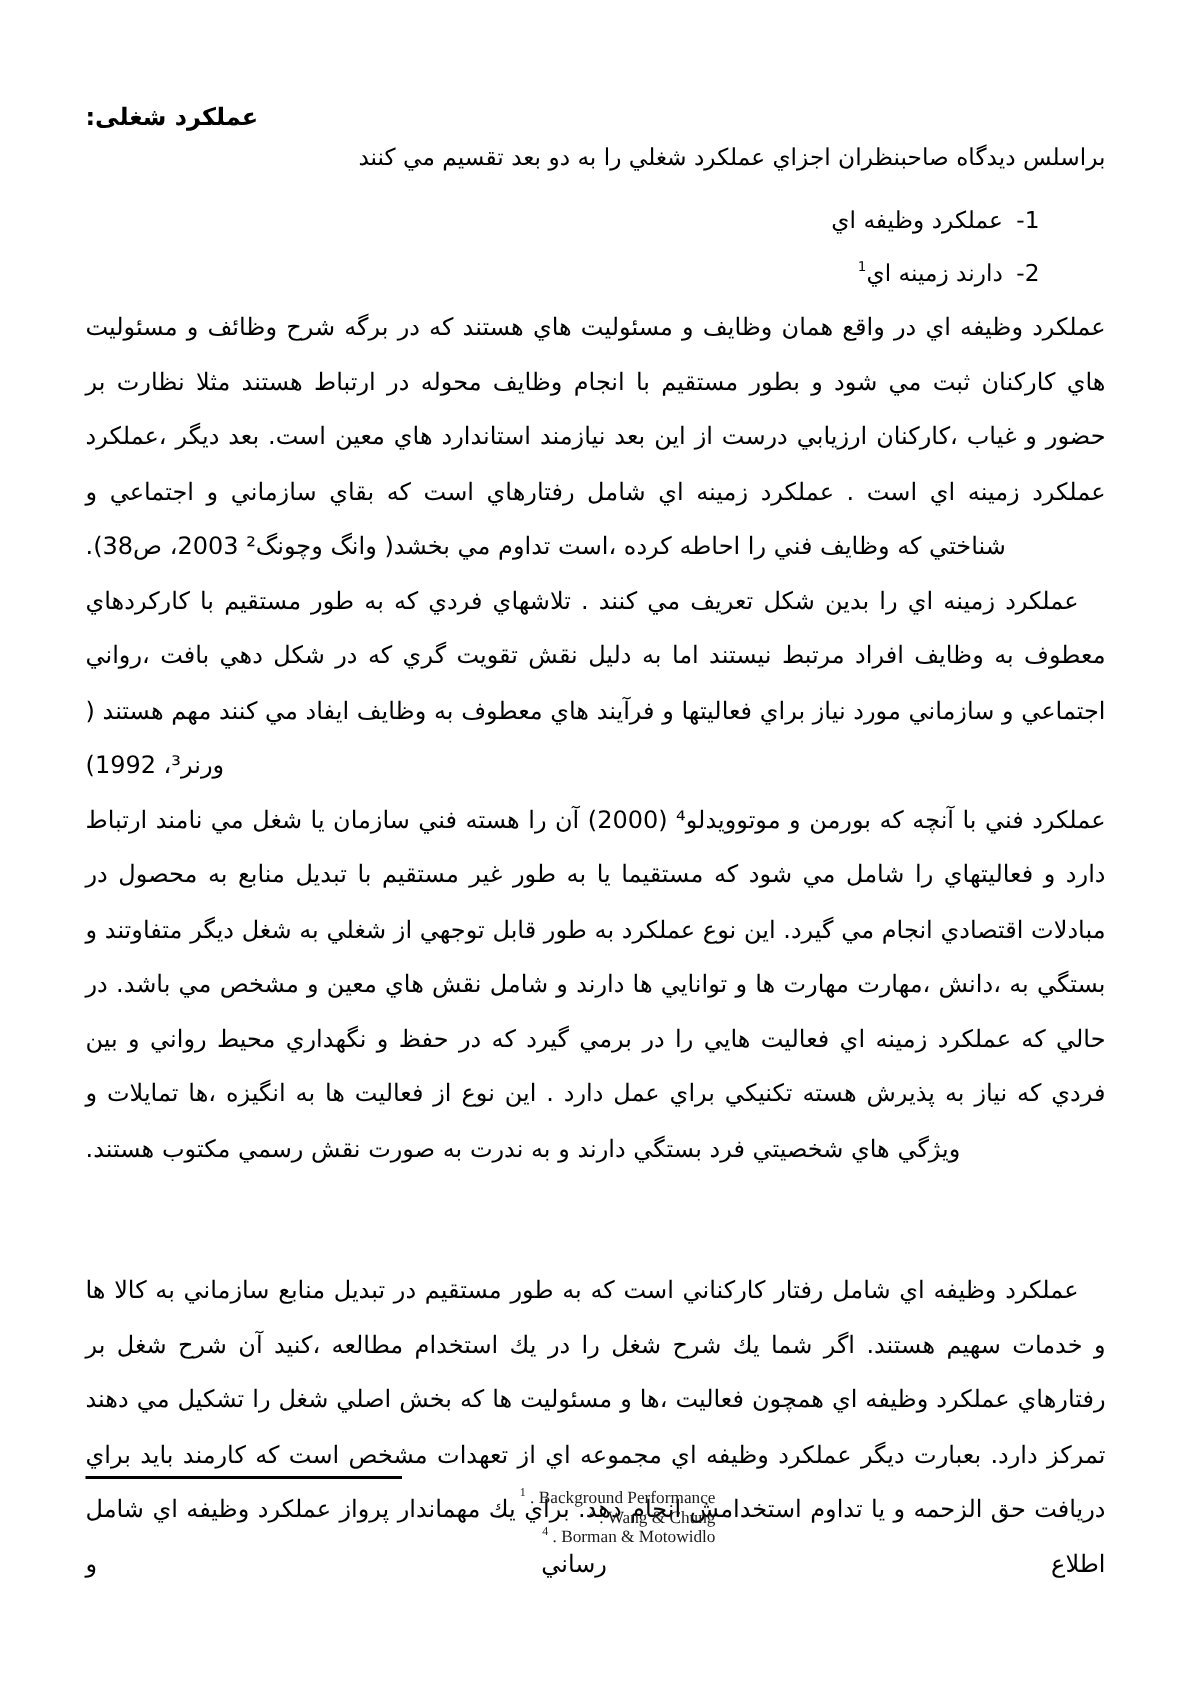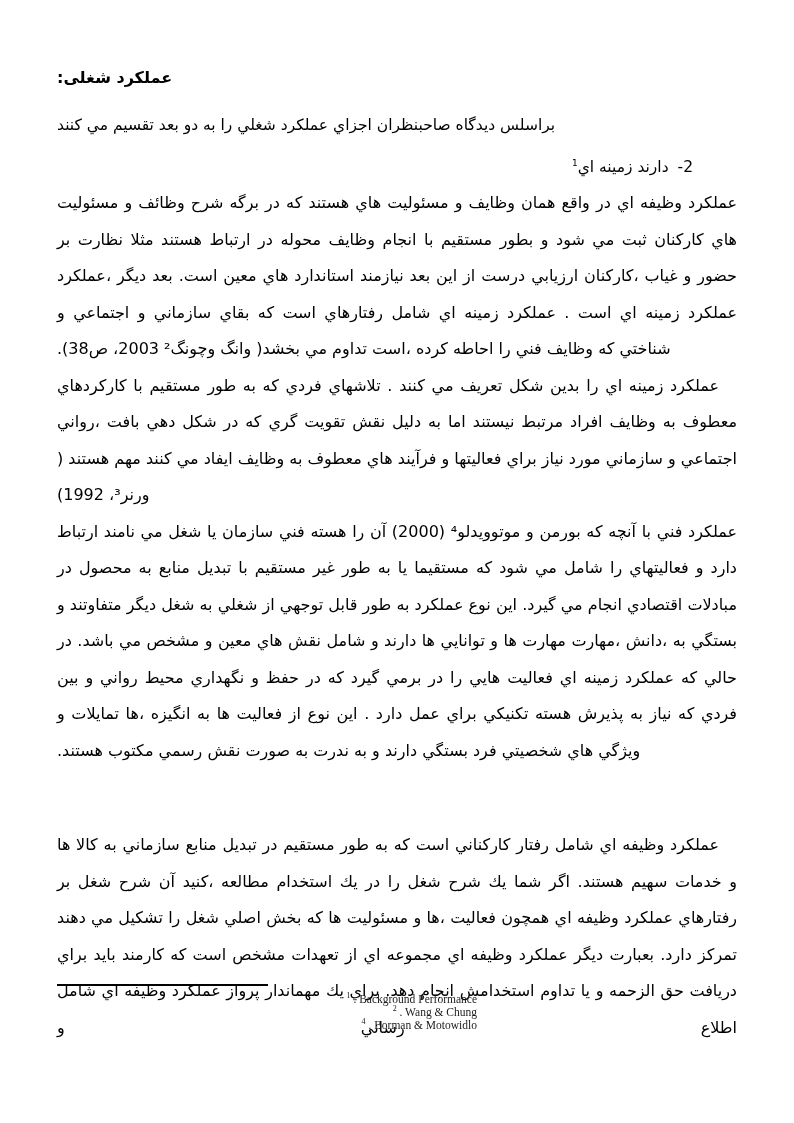--- a/index.html
+++ b/index.html
@@ -11,22 +11,21 @@
     overflow:hidden;
   }
   .content{padding:0 57px;}
   .doc-title{
     direction:rtl;text-align:left;
     padding-top:66px;
     font-size:16px;font-weight:bold;
     line-height:24px;
   }
   .intro{
-    direction:rtl;text-align:left;
-    margin-top:20px;
+    direction:rtl;text-align:right;
     font-size:15.5px;line-height:30px;
   }
   .num-list{
     direction:rtl;
     margin-top:10px;
     padding-right:44px;
     font-size:15.5px;
   }
   .num-list .item{line-height:35px;height:35px;}
   .num-list .marker{display:inline-block;margin-left:9px;}
@@ -64,20 +63,21 @@
 <body>
 
 <div class="page">
   <div class="content">
 
     <div class="doc-title">عملكرد شغلى:</div>
 
     <div class="intro">براسلس ديدگاه صاحبنظران اجزاي عملكرد شغلي را به دو بعد تقسيم مي كنند</div>
 
     <div class="num-list">
+      <div class="item"><span class="marker">1-</span><span>عملكرد وظيفه اي</span><sup class="fnref"></sup></div>
       <div class="item"><span class="marker">2-</span><span>دارند زمينه اي</span><sup class="fnref">1</sup></div>
     </div>
 
     <p class="body">عملكرد وظيفه اي در واقع همان وظايف و مسئوليت هاي هستند كه در برگه شرح وظائف و مسئوليت هاي كاركنان ثبت مي شود و بطور مستقيم با انجام وظايف محوله در ارتباط هستند مثلا نظارت بر حضور و غياب ،كاركنان ارزيابي درست از اين بعد نيازمند استاندارد هاي معين است. بعد ديگر ،عملكرد عملكرد زمينه اي است . عملكرد زمينه اي شامل رفتارهاي است كه بقاي سازماني و اجتماعي و شناختي كه وظايف فني را احاطه كرده ،است تداوم مي بخشد( وانگ وچونگ² 2003، ص38).</p>
 
     <p class="body first-indent">عملكرد زمينه اي را بدين شكل تعريف مي كنند . تلاشهاي فردي كه به طور مستقيم با كاركردهاي معطوف به وظايف افراد مرتبط نيستند اما به دليل نقش تقويت گري كه در شكل دهي بافت ،رواني اجتماعي و سازماني مورد نياز براي فعاليتها و فرآيند هاي معطوف به وظايف ايفاد مي كنند مهم هستند ( ورنر³، 1992)</p>
 
     <p class="body">عملكرد فني با آنچه كه بورمن و موتوويدلو⁴ (2000) آن را هسته فني سازمان يا شغل مي نامند ارتباط دارد و فعاليتهاي را شامل مي شود كه مستقيما يا به طور غير مستقيم با تبديل منابع به محصول در مبادلات اقتصادي انجام مي گيرد. اين نوع عملكرد به طور قابل توجهي از شغلي به شغل ديگر متفاوتند و بستگي به ،دانش ،مهارت مهارت ها و توانايي ها دارند و شامل نقش هاي معين و مشخص مي باشد. در حالي كه عملكرد زمينه اي فعاليت هايي را در برمي گيرد كه در حفظ و نگهداري محيط رواني و بين فردي كه نياز به پذيرش هسته تكنيكي براي عمل دارد . اين نوع از فعاليت ها به انگيزه ،ها تمايلات و ويژگي هاي شخصيتي فرد بستگي دارند و به ندرت به صورت نقش رسمي مكتوب هستند.</p>
 
     <p class="body first-indent gap-above full-last">عملكرد وظيفه اي شامل رفتار كاركناني است كه به طور مستقيم در تبديل منابع سازماني به كالا ها و خدمات سهيم هستند. اگر شما يك شرح شغل را در يك استخدام مطالعه ،كنيد آن شرح شغل بر رفتارهاي عملكرد وظيفه اي همچون فعاليت ،ها و مسئوليت ها كه بخش اصلي شغل را تشكيل مي دهند تمركز دارد. بعبارت ديگر عملكرد وظيفه اي مجموعه اي از تعهدات مشخص است كه كارمند بايد براي دريافت حق الزحمه و يا تداوم استخدامش انجام دهد. براي يك مهماندار پرواز عملكرد وظيفه اي شامل اطلاع رساني و</p>

